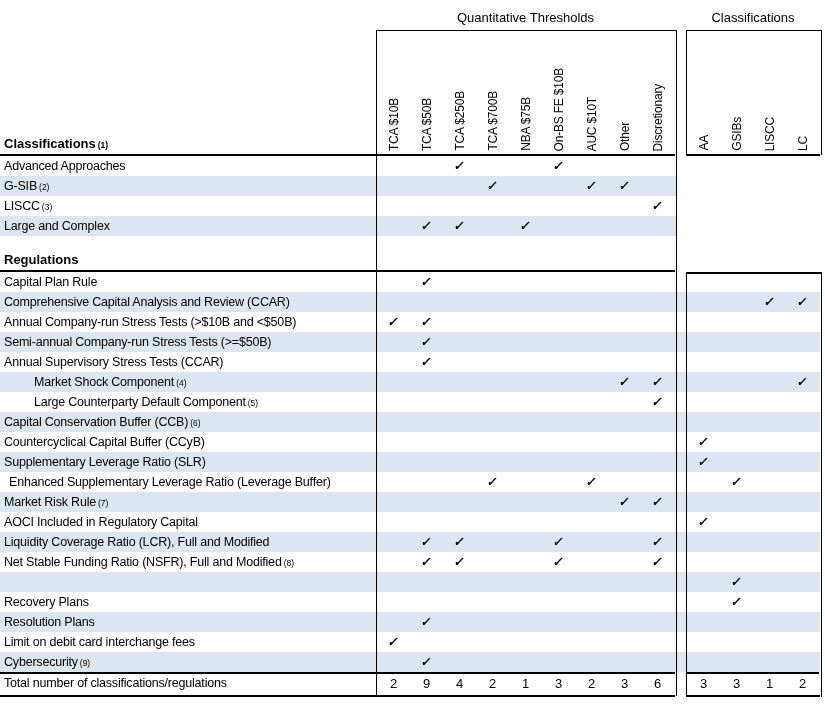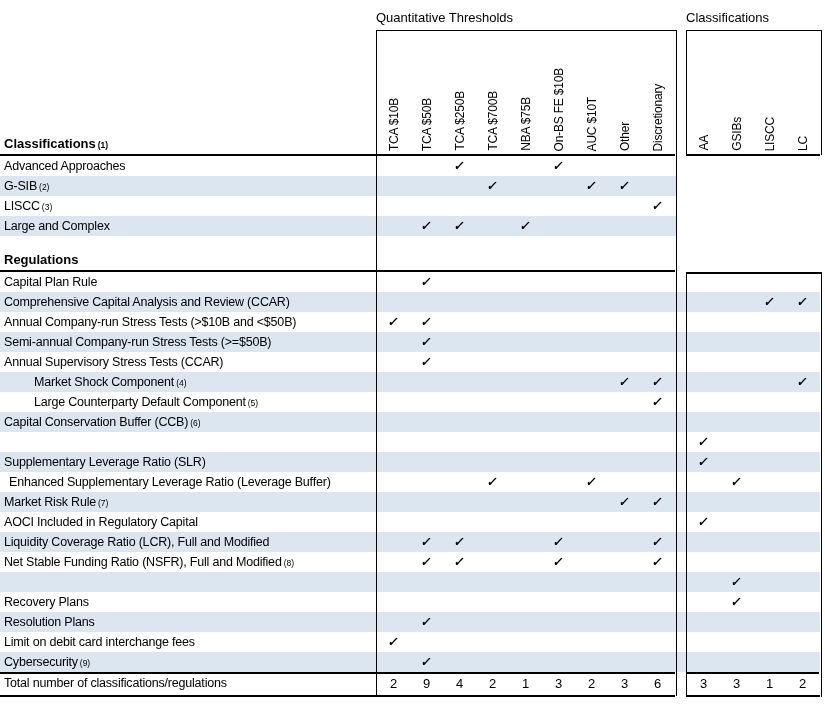--- a/index.html
+++ b/index.html
@@ -3,21 +3,21 @@
 <meta charset="utf-8">
 <style>
   html,body{margin:0;padding:0;}
   body{
     width:825px;height:704px;background:#ffffff;
     font-family:"Liberation Sans",sans-serif;color:#000;
     -webkit-font-smoothing:antialiased;
   }
   #sheet{position:relative;width:825px;height:704px;background:#fff;overflow:hidden;}
 
-  .group-title{position:absolute;top:10px;font-size:13px;white-space:nowrap;}
+  .group-title{position:absolute;top:10px;font-size:13px;text-align:center;white-space:nowrap;}
   #quant-title{left:376px;width:299px;}
   #class-title{left:686px;width:134px;}
 
   .hdr-zone{position:absolute;top:31px;height:122px;display:flex;z-index:2;}
   #quant-headers{left:377px;width:297px;}
   #class-headers{left:687px;width:132px;}
   .hdr-cell{flex:0 0 33px;display:flex;align-items:flex-end;justify-content:center;overflow:visible;}
   .vert{
     writing-mode:vertical-rl;transform:rotate(180deg);
     font-size:12px;letter-spacing:-0.2px;white-space:nowrap;padding-top:2px;
@@ -177,20 +177,21 @@
         <div class="stripe" style="width: 820px;"></div>
         <span class="rlabel-wrap" style="left: 34px;"><span>Large Counterparty Default Component</span><span class="fn">(5)</span></span>
         <span class="check" style="left: 641px;">✓</span>
       </div>
       <div class="row striped" style="top: 412px;">
         <div class="stripe" style="width: 820px;"></div>
         <span class="rlabel-wrap" style="left: 4px;"><span>Capital Conservation Buffer (CCB)</span><span class="fn">(6)</span></span>
       </div>
       <div class="row" style="top: 432px;">
         <div class="stripe" style="width: 820px;"></div>
+        <span class="rlabel-wrap" style="left: 4px;"><span>Countercyclical Capital Buffer (CCyB)</span></span>
         <span class="check" style="left: 687px;">✓</span>
       </div>
       <div class="row striped" style="top: 452px;">
         <div class="stripe" style="width: 820px;"></div>
         <span class="rlabel-wrap" style="left: 4px;"><span>Supplementary Leverage Ratio (SLR)</span></span>
         <span class="check" style="left: 687px;">✓</span>
       </div>
       <div class="row" style="top: 472px;">
         <div class="stripe" style="width: 820px;"></div>
         <span class="rlabel-wrap" style="left: 9px;"><span>Enhanced Supplementary Leverage Ratio (Leverage Buffer)</span></span>

